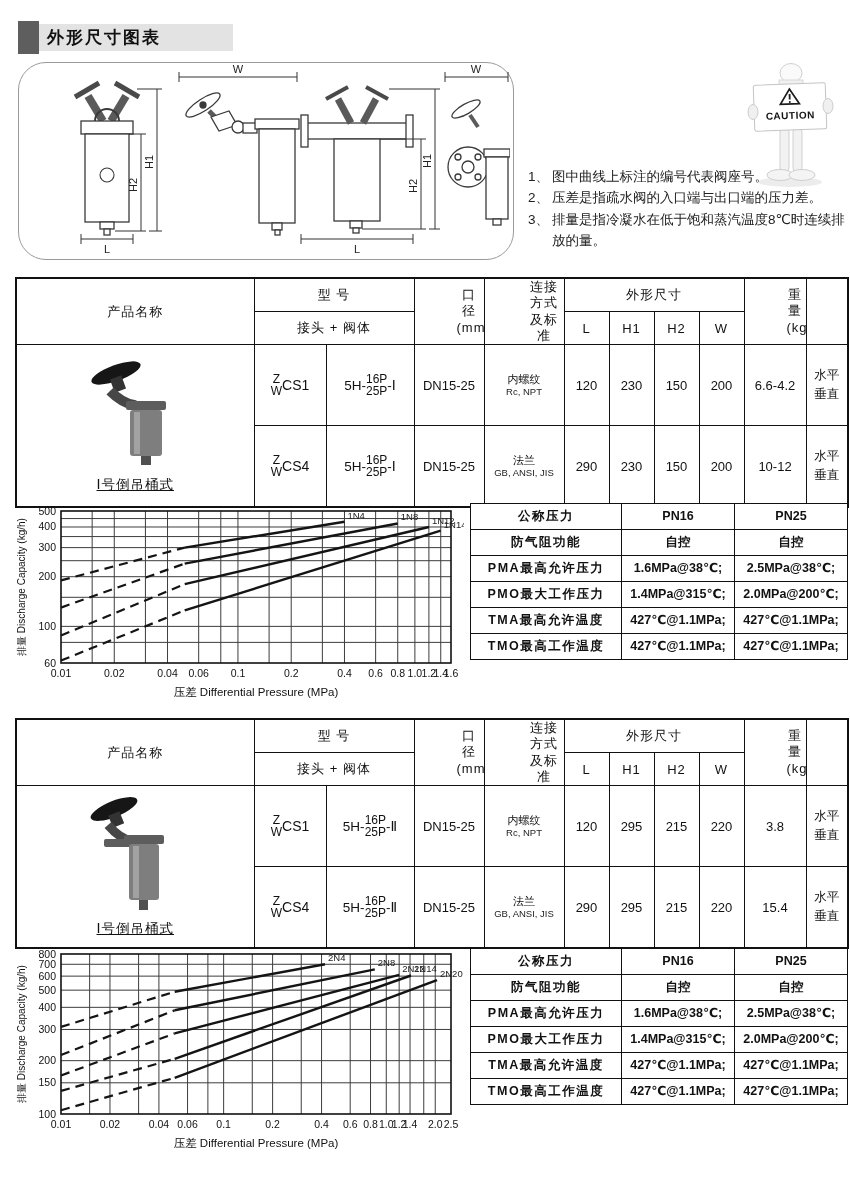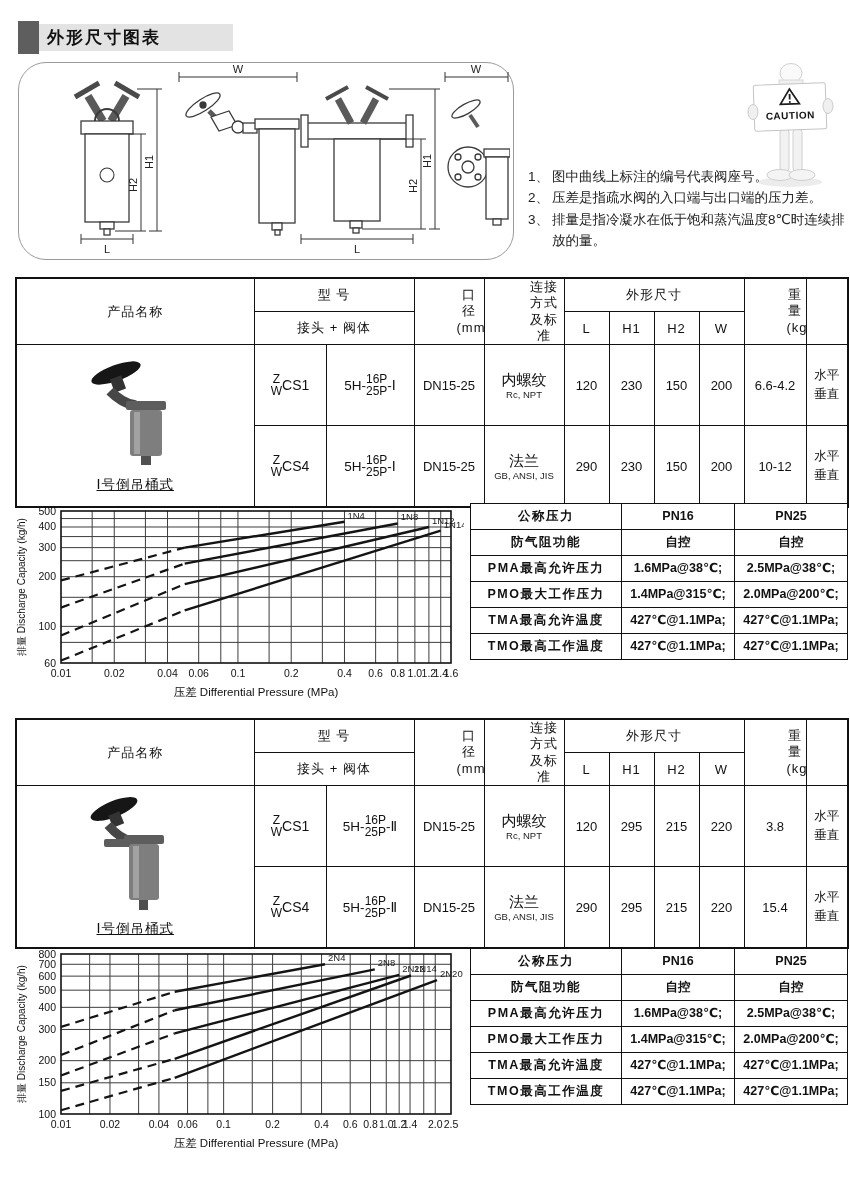--- a/index.html
+++ b/index.html
@@ -27,21 +27,21 @@
   table.spec{border:2px solid #111;}
   table.spec td{border:1px solid #111;text-align:center;vertical-align:middle;
                 font-size:13px;color:#111;padding:0 2px;overflow:hidden;}
   tr.hrow td{height:30px;letter-spacing:1px;}
   td.sp{letter-spacing:7px;}
   tr.brow td{height:80px;}
   .two-line div{line-height:1.25;padding-left:40px;}
   .zw{display:inline-flex;flex-direction:column;line-height:1.02;font-size:12px;vertical-align:middle;}
   .jn{font-size:14px;margin-left:0;vertical-align:middle;}
   .mrow{display:inline-flex;align-items:center;justify-content:center;font-size:13.5px;}
-  .connmain{font-size:15px;line-height:1.3;}
+  .connmain{font-size:11px;line-height:1.3;}
   .connsub{font-size:9.5px;line-height:1.2;color:#222;}
   .prodcell{vertical-align:middle;text-decoration:underline;}
   .prodlabel{font-size:13.5px;letter-spacing:1px;margin-top:4px;color:#111;}
   .install div{line-height:1.5;font-size:12.5px;}
 
   
   .ptable{width:376px;border:1.5px solid #111;background:#fff;}
   .p-row{display:grid;grid-template-columns:150px 1fr 1fr;}
   .p-row + .p-row{border-top:1px solid #111;}
   .p-cell{height:25px;line-height:25px;text-align:center;font-size:12.5px;font-weight:bold;color:#111;overflow:hidden;white-space:nowrap;}

